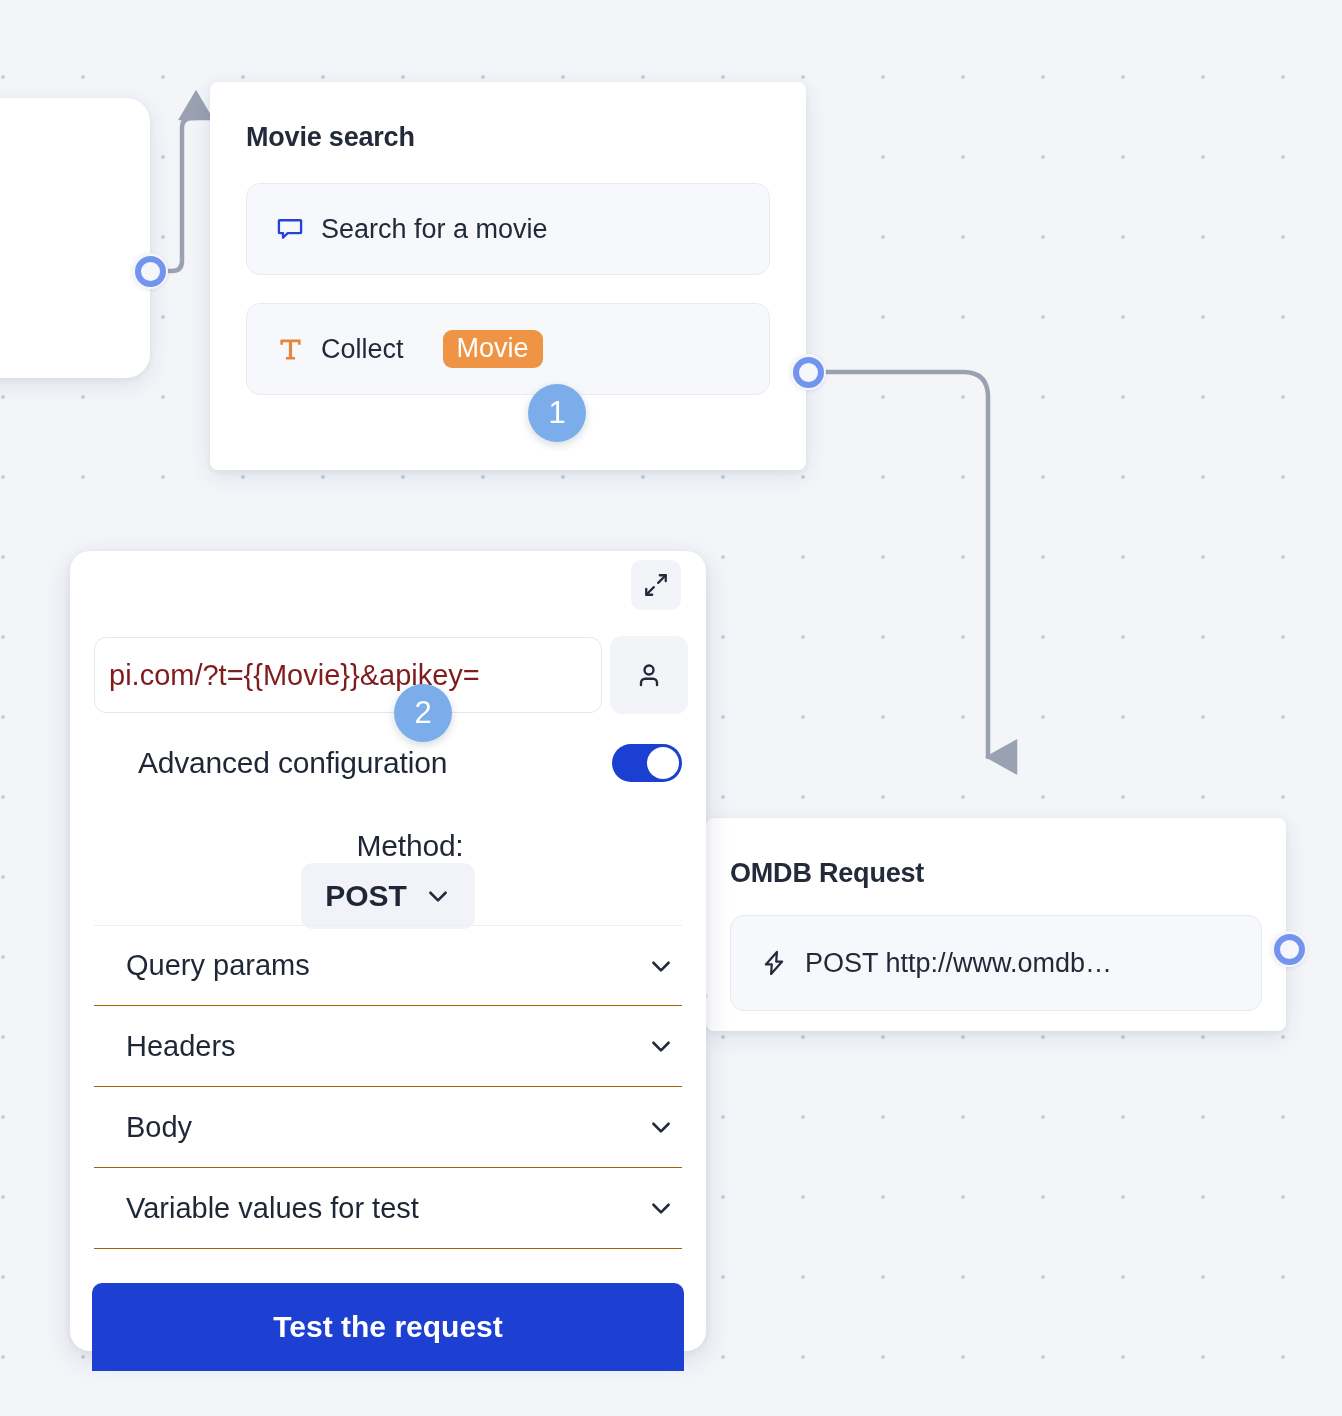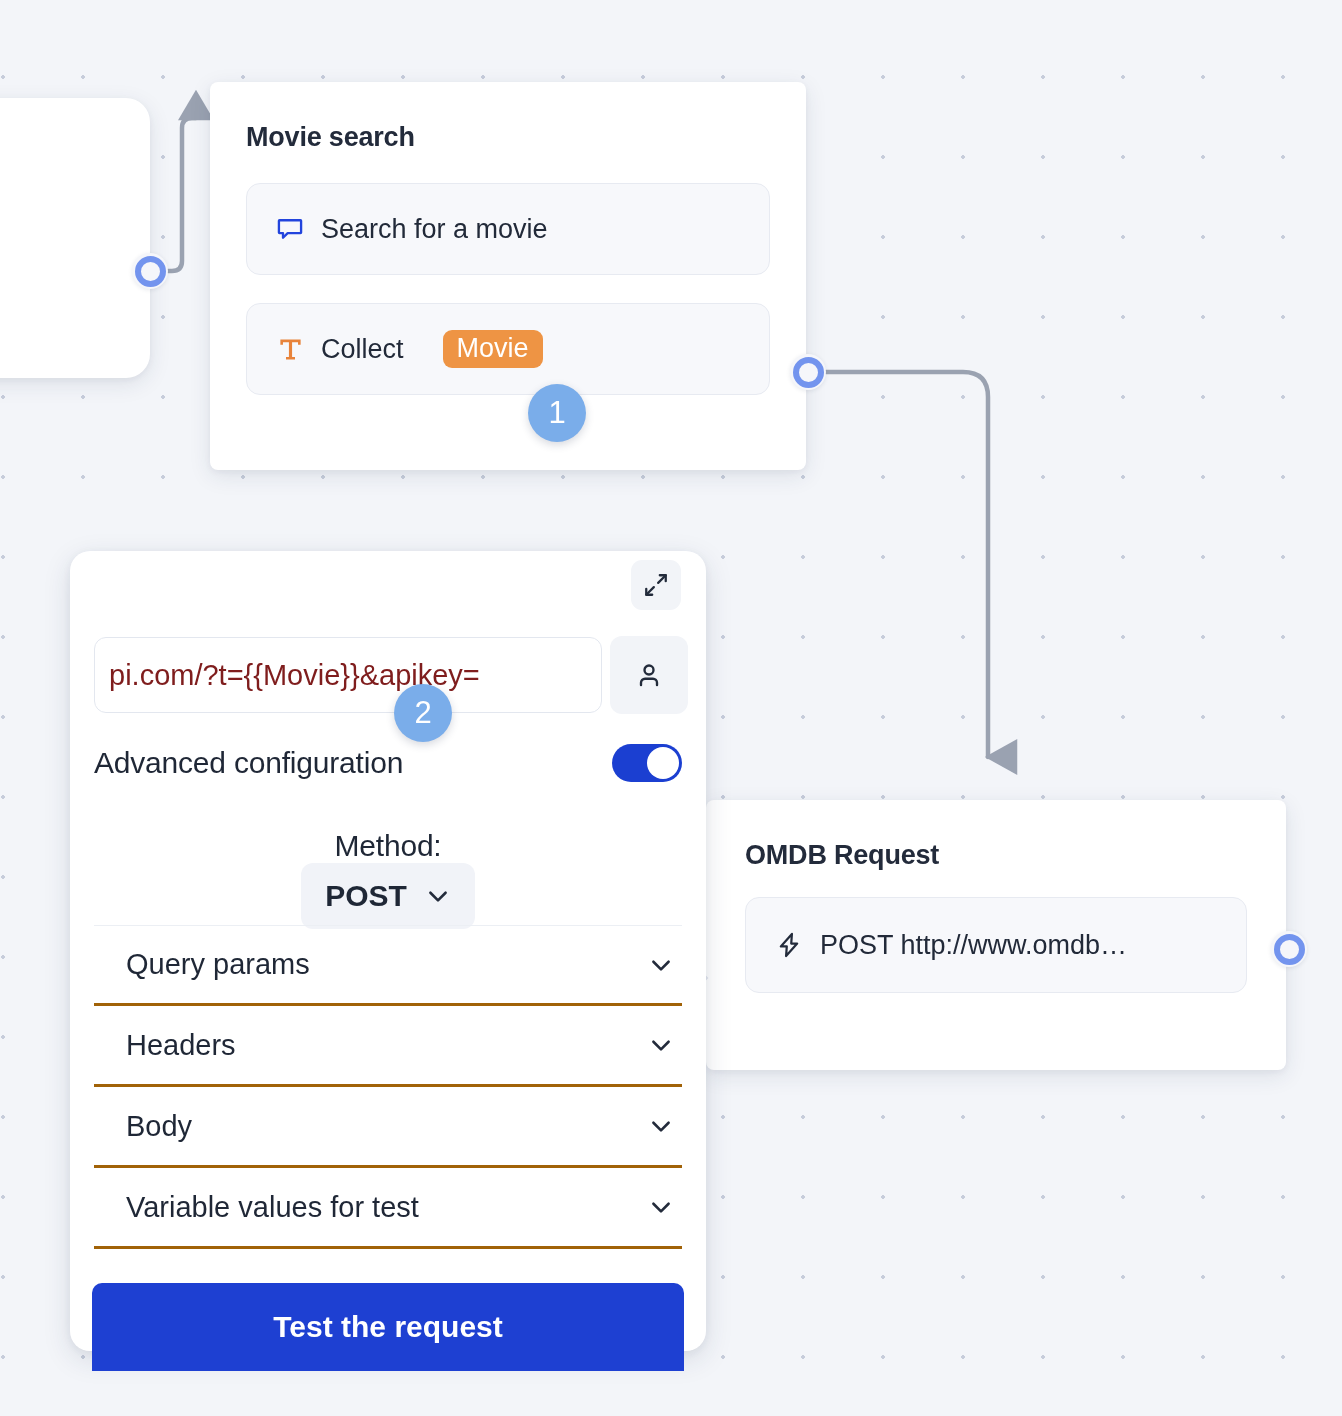--- a/index.html
+++ b/index.html
@@ -87,24 +87,24 @@
     border-radius: 9px;
     padding: 3px 14px 5px;
     font-size: 27px;
     line-height: 1.12;
     margin-left: 23px;
   }
 
   
   #node-omdb {
     left: 706px;
-    top: 800px;
+    top: 818px;
     width: 580px;
-    height: 270px;
-    padding: 40px 39px;
+    height: 213px;
+    padding: 40px 24px;
   }
   #node-omdb .node-title { margin-bottom: 26px; }
   #node-omdb .node-row { height: 96px; font-size: 27px; }
 
   
   .edge-notch {
     position: absolute;
     left: -17px;
     top: 160px;
     width: 20px;
@@ -221,20 +221,21 @@
     top: 193px;
     width: 588px;
     display: flex;
     align-items: center;
     justify-content: space-between;
   }
   .panel-label {
     font-size: 30px;
     color: #1f2736;
     letter-spacing: -0.2px;
+    margin-left: 44px;
   }
   .toggle {
     width: 70px;
     height: 38px;
     border-radius: 19px;
     background: #1b3fd1;
     position: relative;
     cursor: pointer;
     flex: 0 0 70px;
   }
@@ -276,21 +277,21 @@
     position: absolute;
     left: 24px;
     top: 374px;
     width: 588px;
   }
   .acc-item {
     display: flex;
     align-items: center;
     justify-content: space-between;
     height: 81px;
-    border-bottom: 3px solid #a16207;
+    border-bottom: 1px solid #a16207;
     padding: 0 8px 0 32px;
     font-size: 29px;
     color: #1f2736;
     cursor: pointer;
   }
   .acc-item:first-child { border-top: 1px solid #eceff4; }
 
   #test-btn {
     position: absolute;
     left: 92px;

